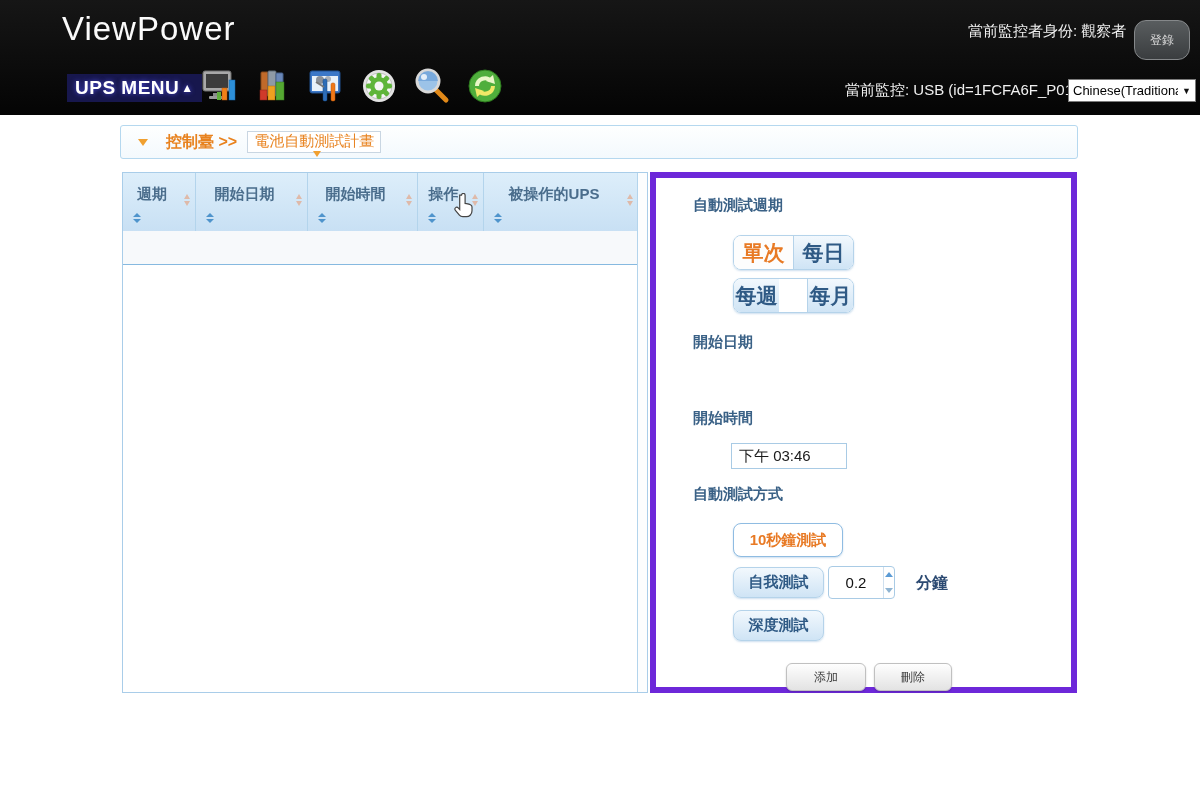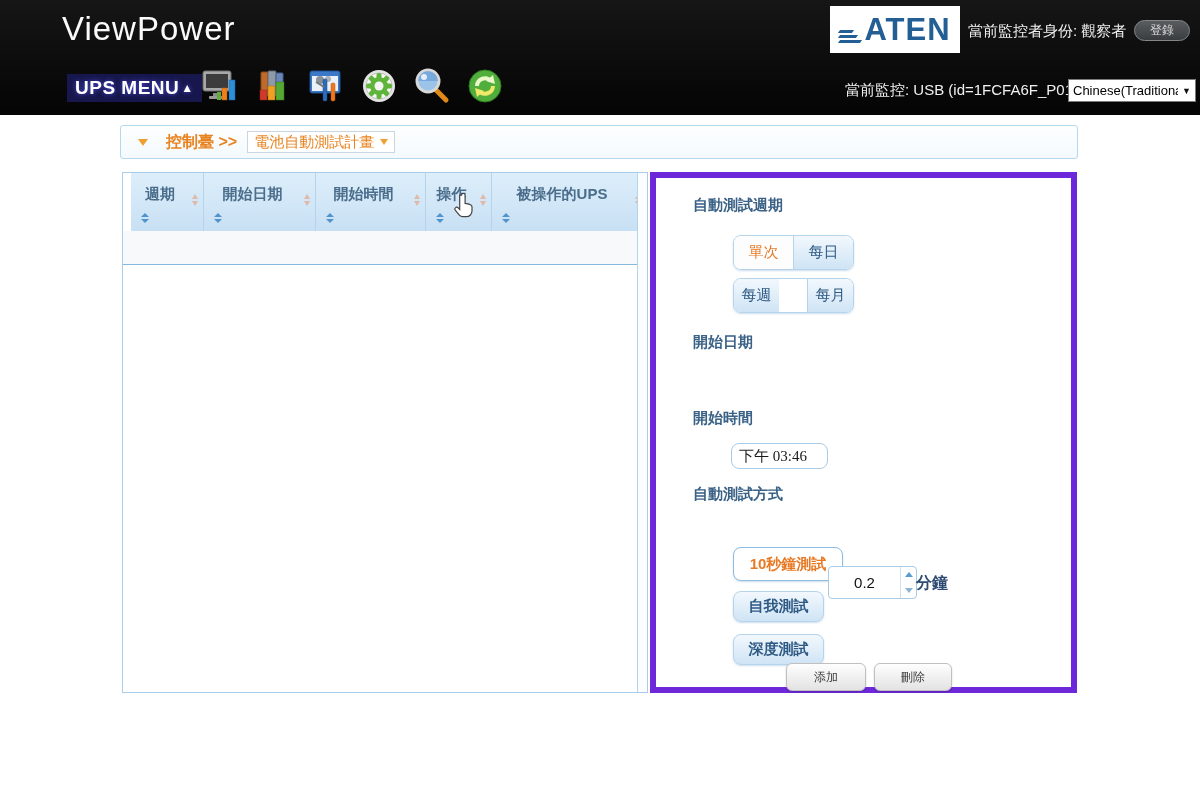--- a/index.html
+++ b/index.html
@@ -22,47 +22,47 @@
   .aten-logo{position:absolute;left:830px;top:6px;width:130px;height:47px;background:#ffffff;
              display:flex;align-items:center;justify-content:center;gap:3px;}
   .aten-stripes{display:flex;flex-direction:column;gap:2px;margin-top:14px;}
   .aten-stripes i{display:block;height:3px;background:#235f94;transform:skewX(-35deg);}
   .aten-stripes i:nth-child(1){width:14px;}
   .aten-stripes i:nth-child(2){width:18px;}
   .aten-stripes i:nth-child(3){width:22px;}
   .aten-text{color:#235f94;font-size:31px;font-weight:bold;letter-spacing:1px;
              font-family:"Liberation Sans",sans-serif;}
   .identity-text{position:absolute;left:968px;top:22px;font-size:15px;color:#f0f0f0;white-space:nowrap;}
-  .login-btn{position:absolute;left:1134px;top:20px;width:56px;height:21px;border-radius:12px;
+  .login-btn{position:absolute;left:1134px;top:20px;width:56px;height:40px;border-radius:12px;
              background:linear-gradient(#595d5f,#3a3d3f);border:1px solid #85888a;color:#d5d5d5;
              font-size:12px;display:flex;align-items:center;justify-content:center;cursor:pointer;box-sizing:border-box;}
   .monitor-text{position:absolute;left:845px;top:81px;font-size:15px;color:#f0f0f0;white-space:nowrap;}
   .lang-select{position:absolute;left:1068px;top:79px;width:128px;height:23px;background:#ffffff;
                border:1px solid #7a7a7a;box-sizing:border-box;display:flex;align-items:center;
                cursor:pointer;}
   .lang-select .txt{flex:1;font-size:13px;color:#000;padding-left:4px;white-space:nowrap;overflow:hidden;}
   .lang-select .arr{font-size:9px;color:#111;padding:0 4px;}
 
   
   .crumb-bar{position:absolute;left:120px;top:125px;width:958px;height:34px;box-sizing:border-box;
              border:1px solid #b5d8ef;border-radius:3px;
              background:linear-gradient(#feffff,#f3f9fd);display:flex;align-items:center;}
   .crumb-tri{width:0;height:0;border-left:5px solid transparent;border-right:5px solid transparent;
              border-top:7px solid #f0a030;margin-left:17px;}
   .crumb-root{color:#e8821e;font-size:16px;font-weight:bold;margin-left:18px;cursor:pointer;}
   .crumb-select{margin-left:10px;height:22px;box-sizing:border-box;border:1px solid #c9d6e2;
-                background:#ffffff;display:flex;align-items:center;padding:0 6px;cursor:pointer;}
+                background:#ffffff;display:flex;align-items:center;padding:0 6px;cursor:pointer;flex-direction:column;}
   .crumb-select .txt{color:#e8821e;font-size:15px;}
   .crumb-select .tri{width:0;height:0;border-left:4px solid transparent;border-right:4px solid transparent;
                      border-top:6px solid #f0a030;margin-left:6px;}
 
   
   .grid{position:absolute;left:122px;top:172px;width:526px;height:521px;box-sizing:border-box;
         border:1px solid #a9cde9;background:#ffffff;}
-  .grid-head{position:absolute;left:8px;top:0;height:58px;display:flex;
+  .grid-head{position:absolute;left:0;top:0;height:58px;display:flex;
              border-bottom:1px solid #9ec7e6;}
   .th{position:relative;box-sizing:border-box;border-right:1px solid #b3d4ec;
       background:linear-gradient(#ddeefa,#c8e0f4);cursor:pointer;}
   .th .th-label{position:absolute;left:0;right:14px;top:12px;text-align:center;
                 color:#4a6d8c;font-size:15px;font-weight:bold;white-space:nowrap;}
   .sort-chevrons{position:absolute;left:10px;bottom:8px;width:8px;}
   .sort-chevrons .up{width:0;height:0;border-left:4px solid transparent;border-right:4px solid transparent;
                      border-bottom:4px solid #4f94cc;margin-bottom:2px;}
   .sort-chevrons .down{width:0;height:0;border-left:4px solid transparent;border-right:4px solid transparent;
                        border-top:4px solid #4f94cc;}
@@ -80,32 +80,32 @@
   
   .hand-cursor{position:absolute;left:452px;top:193px;pointer-events:none;}
 
   
   .panel{position:absolute;left:650px;top:172px;width:427px;height:521px;box-sizing:border-box;
          border:6px solid #6d28d9;background:#ffffff;}
   .p-label{position:absolute;left:37px;color:#3a6186;font-size:15px;font-weight:bold;white-space:nowrap;}
   .seg-group{position:absolute;left:77px;width:121px;height:35px;display:flex;box-sizing:border-box;
              border:1px solid #b5d3ea;border-radius:8px;overflow:hidden;
              box-shadow:0 1px 2px rgba(110,160,205,.35);}
-  .seg{flex:1;display:flex;align-items:center;justify-content:center;font-size:15px;font-weight:normal;
+  .seg{flex:1;display:flex;align-items:center;justify-content:center;font-size:21px;font-weight:bold;
        color:#2f5a85;background:linear-gradient(#f2f8fd,#cfe4f5);cursor:pointer;}
   .seg + .seg{border-left:1px solid #b5d3ea;}
   .seg.selected{background:#fdfdfd;color:#e87a25;}
   .p-input{position:absolute;box-sizing:border-box;border:1px solid #a9cbe5;border-radius:5px;
            background:#ffffff;font-size:15px;color:#1a1a1a;display:flex;align-items:center;}
   .blue-btn{position:absolute;box-sizing:border-box;border:1px solid #b5d3ea;border-radius:8px;
             background:linear-gradient(#f2f8fd,#cfe4f5);color:#2f5a85;font-size:15px;font-weight:bold;
             display:flex;align-items:center;justify-content:center;cursor:pointer;
-            box-shadow:0 1px 2px rgba(110,160,205,.35);margin-top:24px;}
+            box-shadow:0 1px 2px rgba(110,160,205,.35);}
   .white-btn{background:#ffffff;color:#e87a25;border:1px solid #8fbce2;}
-  .spinner{position:absolute;left:172px;top:388px;width:89px;height:33px;box-sizing:border-box;
+  .spinner{position:absolute;left:172px;top:388px;width:67px;height:33px;box-sizing:border-box;
            border:1px solid #a9cbe5;border-radius:4px;background:#fff;display:flex;overflow:hidden;}
   .spinner input{flex:1;border:none;outline:none;text-align:center;font-size:15px;color:#111;
                  font-family:"Liberation Sans","DejaVu Sans",sans-serif;width:50px;background:transparent;}
   .spin-btns{width:15px;display:flex;flex-direction:column;border-left:1px solid #cfe0ef;}
   .spin-btns span{flex:1;display:flex;align-items:center;justify-content:center;cursor:pointer;}
   .spin-up i{width:0;height:0;border-left:4px solid transparent;border-right:4px solid transparent;
              border-bottom:5px solid #5b9bd5;}
   .spin-down i{width:0;height:0;border-left:4px solid transparent;border-right:4px solid transparent;
                border-top:5px solid #8fb4d2;}
   .unit-label{position:absolute;left:260px;top:395px;color:#2c4a72;font-size:16px;font-weight:bold;}
@@ -185,28 +185,20 @@
         <svg width="40" height="40" viewBox="0 0 40 40">
           <circle cx="20" cy="20" r="16" fill="#4fae3c" stroke="#2d7a1e"></circle>
           <path d="M12 20 a8 8 0 0 1 14-5" fill="none" stroke="#eaf7c8" stroke-width="4"></path>
           <polygon points="28,9 30,18 21,15" fill="#eaf7c8"></polygon>
           <path d="M28 20 a8 8 0 0 1 -14 5" fill="none" stroke="#f0e868" stroke-width="4"></path>
           <polygon points="12,31 10,22 19,25" fill="#f0e868"></polygon>
         </svg>
       </div>
     </div>
 
-    <div class="aten-logo">
-      <span class="aten-stripes">
-          <i></i>
-          <i></i>
-          <i></i>
-        </span>
-      <span class="aten-text">ATEN</span>
-    </div>
     <div class="identity-text">當前監控者身份: 觀察者</div>
     <div class="login-btn">登錄</div>
     <div class="monitor-text">當前監控: USB (id=1FCFA6F_P01)</div>
     <div class="lang-select">
       <span class="txt">Chinese(Traditional)</span>
       <span class="arr">▼</span>
     </div>
   </div>
 
   <div class="crumb-bar">
@@ -295,21 +287,21 @@
       <div class="seg">每日</div>
     </div>
     <div class="seg-group" style="top:100px;gap:28px;">
       <div class="seg">每週</div>
       <div class="seg">每月</div>
     </div>
 
     <div class="p-label" style="top:155px;">開始日期</div>
 
     <div class="p-label" style="top:231px;">開始時間</div>
-    <div class="p-input" style="left:75px;top:265px;width:97px;height:26px;padding-left:7px;border-radius:8px;font-family:Liberation Serif, serif;">下午 03:46</div>
+    <div class="p-input" style="left:75px;top:265px;width:116px;height:26px;padding-left:7px;border-radius:0;">下午 03:46</div>
 
     <div class="p-label" style="top:307px;">自動測試方式</div>
 
     <div class="blue-btn white-btn" style="left:77px;top:345px;width:110px;height:34px;">10秒鐘測試</div>
 
     <div class="blue-btn" style="left:77px;top:389px;width:91px;height:31px;">自我測試</div>
     <div class="spinner">
       <input type="text" value="0.2" style="">
       <div class="spin-btns">
         <span class="spin-up">

